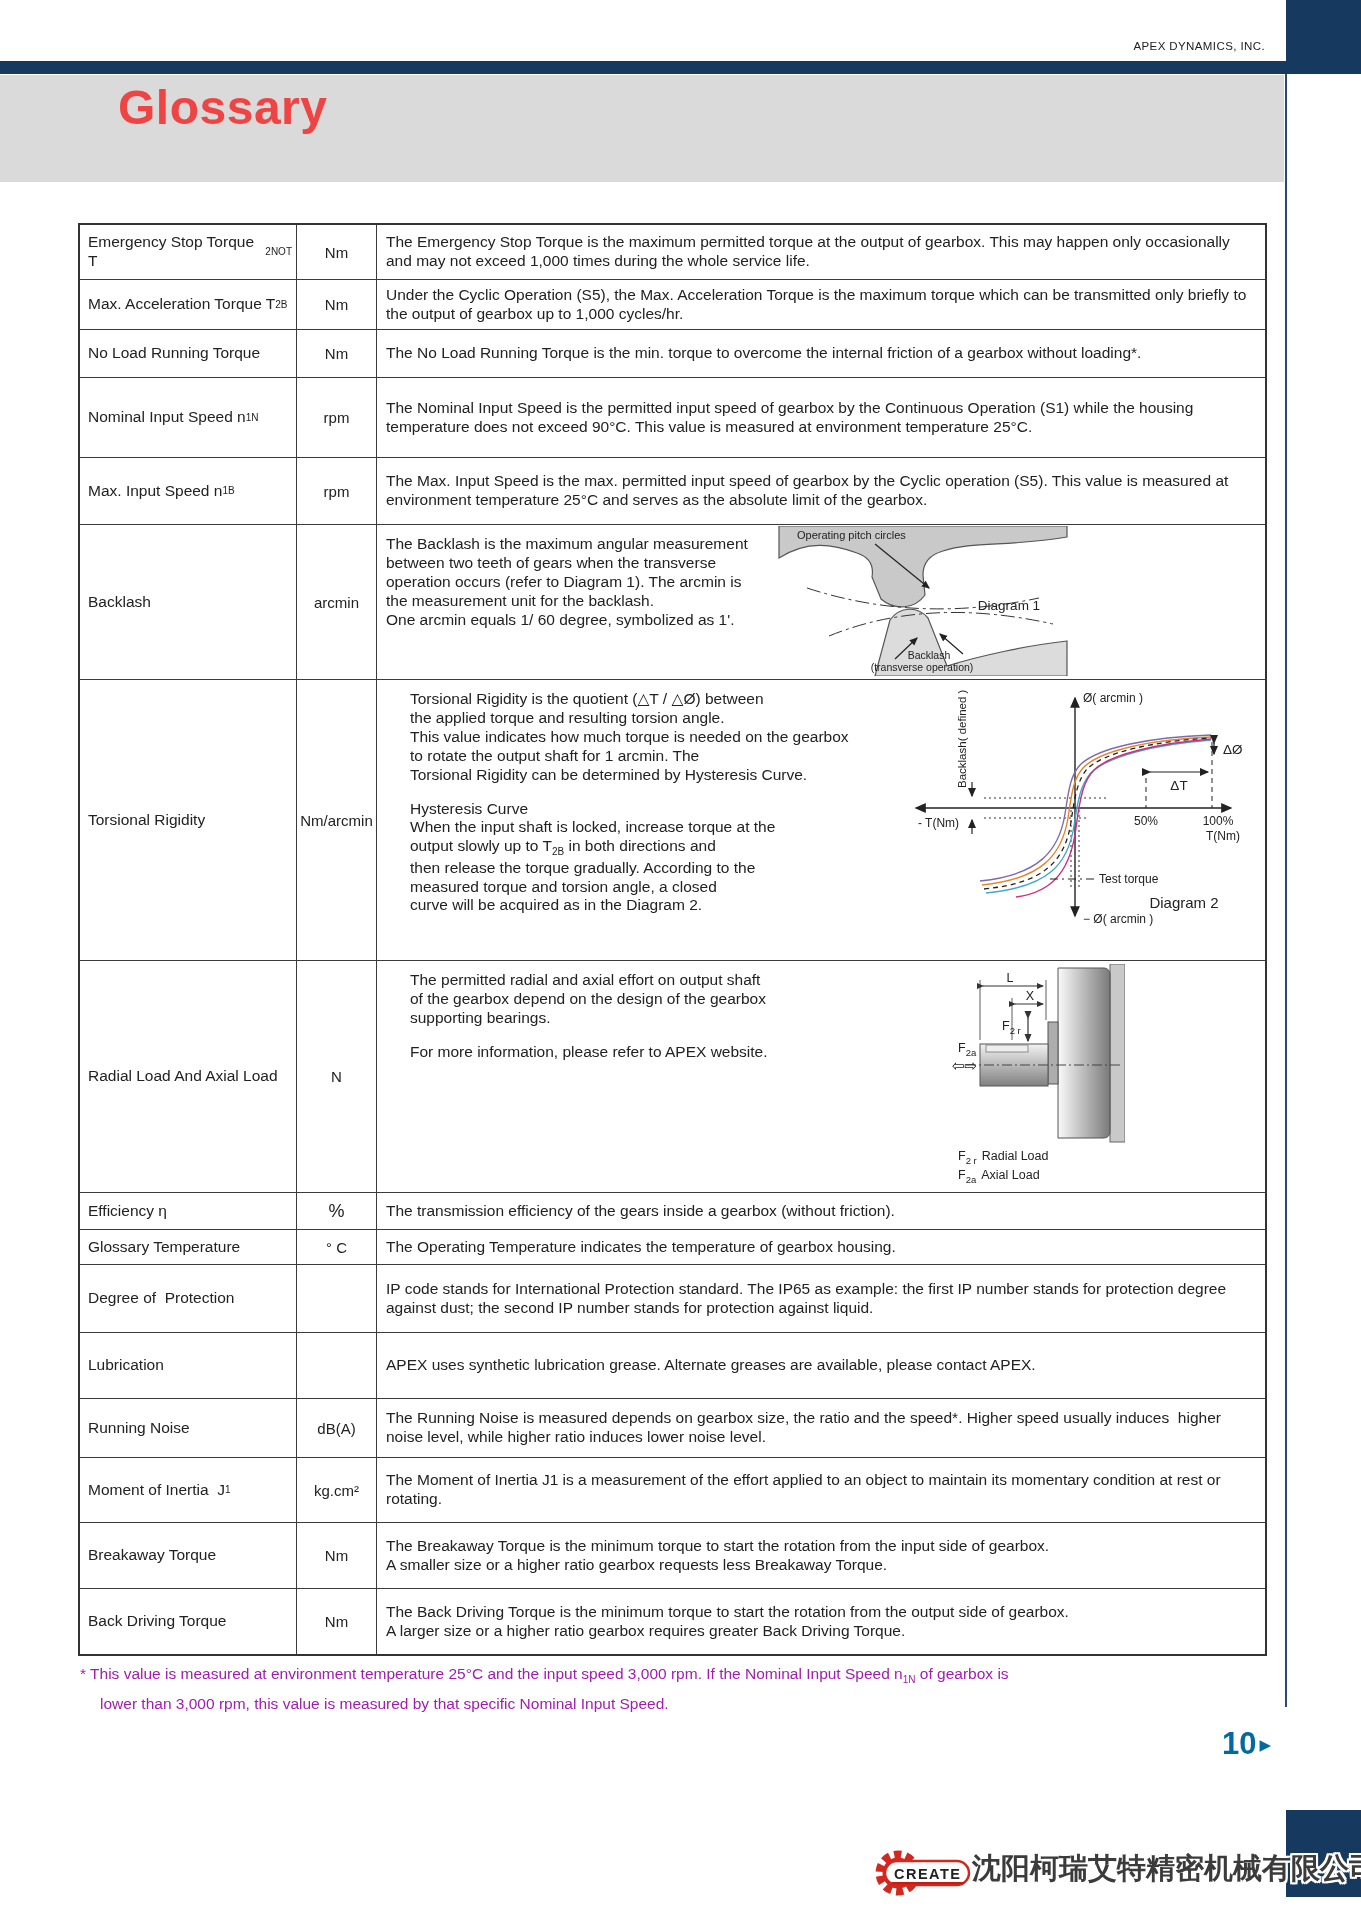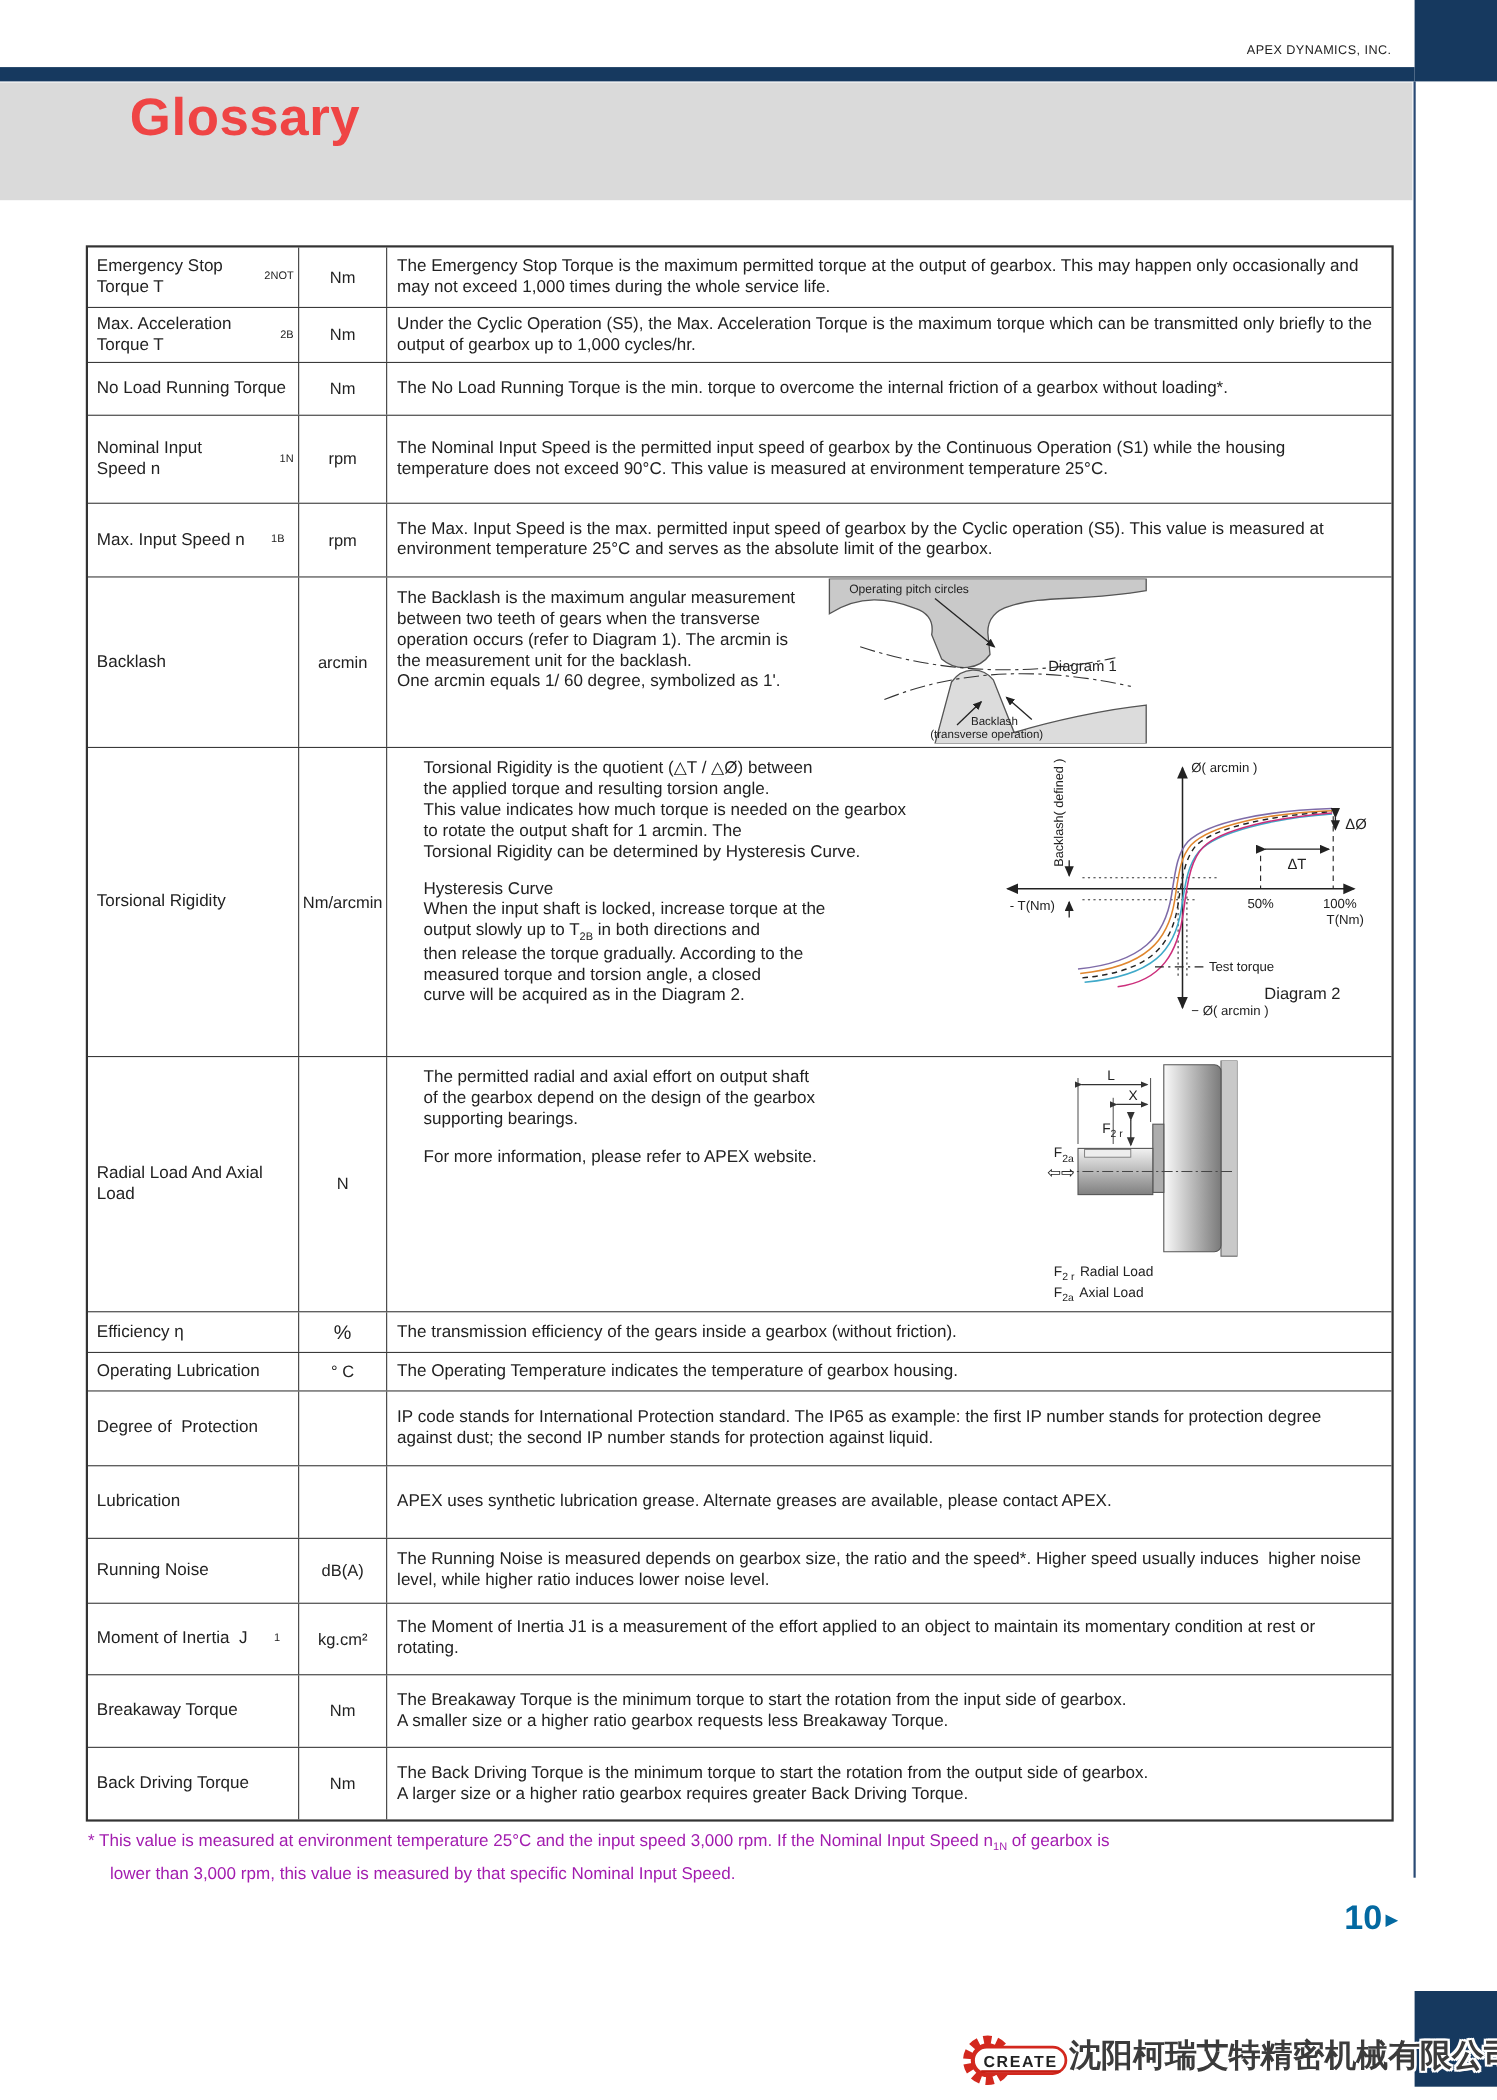--- a/index.html
+++ b/index.html
@@ -13,21 +13,21 @@
   .vline{position:absolute;top:74px;left:1285px;width:2px;height:1633px;background:#2a4a75;}
   .banner{position:absolute;top:75px;left:0;width:1284px;height:107px;background:#DADADA;}
   .title{position:absolute;top:84px;left:118px;font-size:48px;font-weight:bold;color:#ef4444;line-height:1;letter-spacing:.5px;}
   .notch{position:absolute;top:156px;left:168px;width:0;height:0;border-left:21px solid transparent;border-right:21px solid transparent;border-bottom:26px solid #fff;}
 
   
   .gtable{position:absolute;left:78px;top:223px;width:1185px;border:2px solid #333;background:#fff;}
   .trow{display:flex;border-top:1px solid #3a3a3a;box-sizing:border-box;}
   .trow.first{border-top:none;}
   .cell{box-sizing:border-box;}
-  .term{width:192px;border-right:1px solid #3a3a3a;display:flex;align-items:center;padding:4px 4px 4px 8px;font-size:15.5px;white-space:pre-wrap;line-height:1.2;gap:24px;}
+  .term{width:217px;border-right:1px solid #3a3a3a;display:flex;align-items:center;padding:4px 4px 4px 8px;font-size:15.5px;white-space:pre-wrap;line-height:1.2;}
   .unit{width:80px;border-right:1px solid #3a3a3a;display:flex;align-items:center;justify-content:center;font-size:15px;text-align:center;}
   .unit.big{font-size:18px;}
   .desc{flex:1;display:flex;align-items:center;padding:5px 10px 5px 9px;font-size:15.5px;position:relative;}
   .desc.top{align-items:flex-start;padding-top:10px;}
   .pre{white-space:pre-wrap;line-height:1.22;}
   sub{font-size:10px;}
   .block{display:block;margin-left:24px;}
   .mt{margin-top:15px;}
   .w400{width:402px;}
   .w500{width:500px;position:relative;z-index:2;}
@@ -258,21 +258,21 @@
 
     <div class="trow" style="height:37px">
       <div class="cell term"><span>Efficiency η</span></div>
       <div class="cell unit big">%</div>
       <div class="cell desc">
           <span class="pre">The transmission efficiency of the gears inside a gearbox (without friction).</span>
         </div>
     </div>
 
     <div class="trow" style="height:35px">
-      <div class="cell term"><span>Operating Lubrication</span></div>
+      <div class="cell term"><span>Glossary Temperature</span></div>
       <div class="cell unit">° C</div>
       <div class="cell desc">
           <span class="pre">The Operating Temperature indicates the temperature of gearbox housing.</span>
         </div>
     </div>
 
     <div class="trow" style="height:68px">
       <div class="cell term"><span>Degree of  Protection</span></div>
       <div class="cell unit"></div>
       <div class="cell desc">

